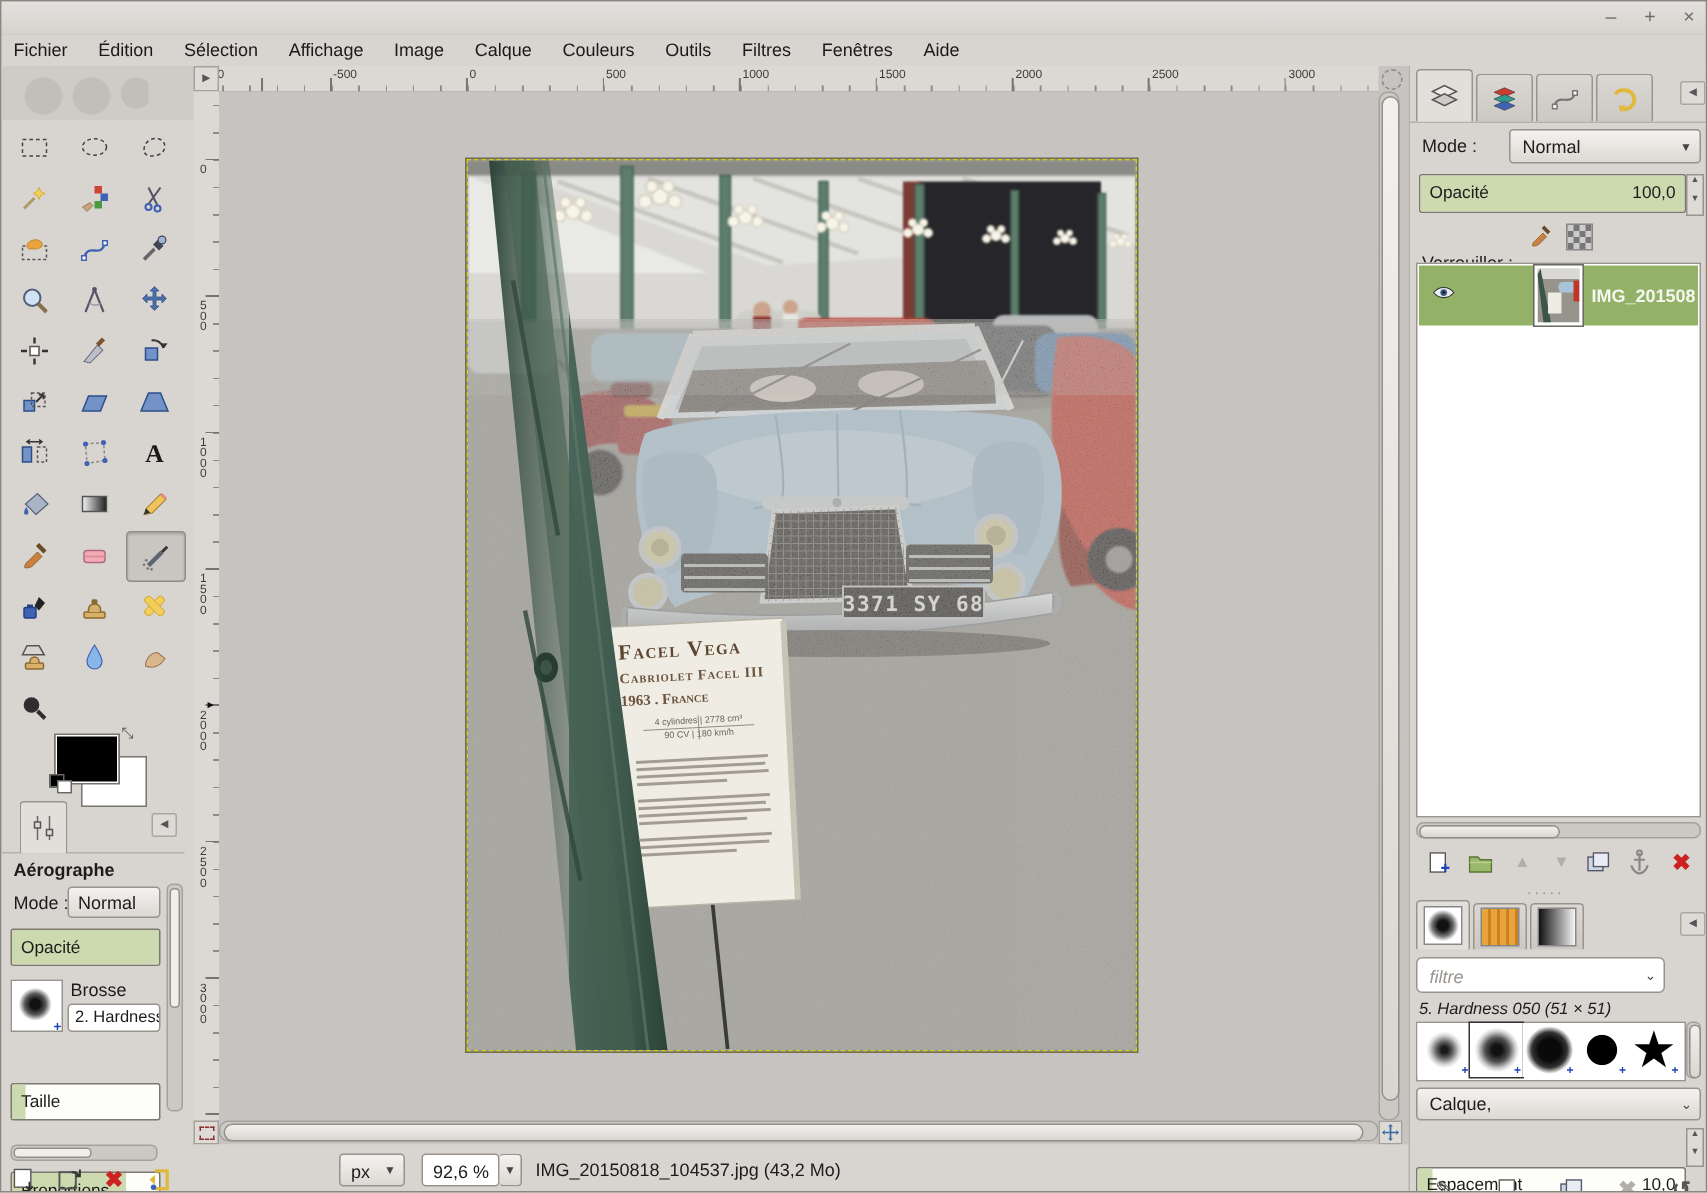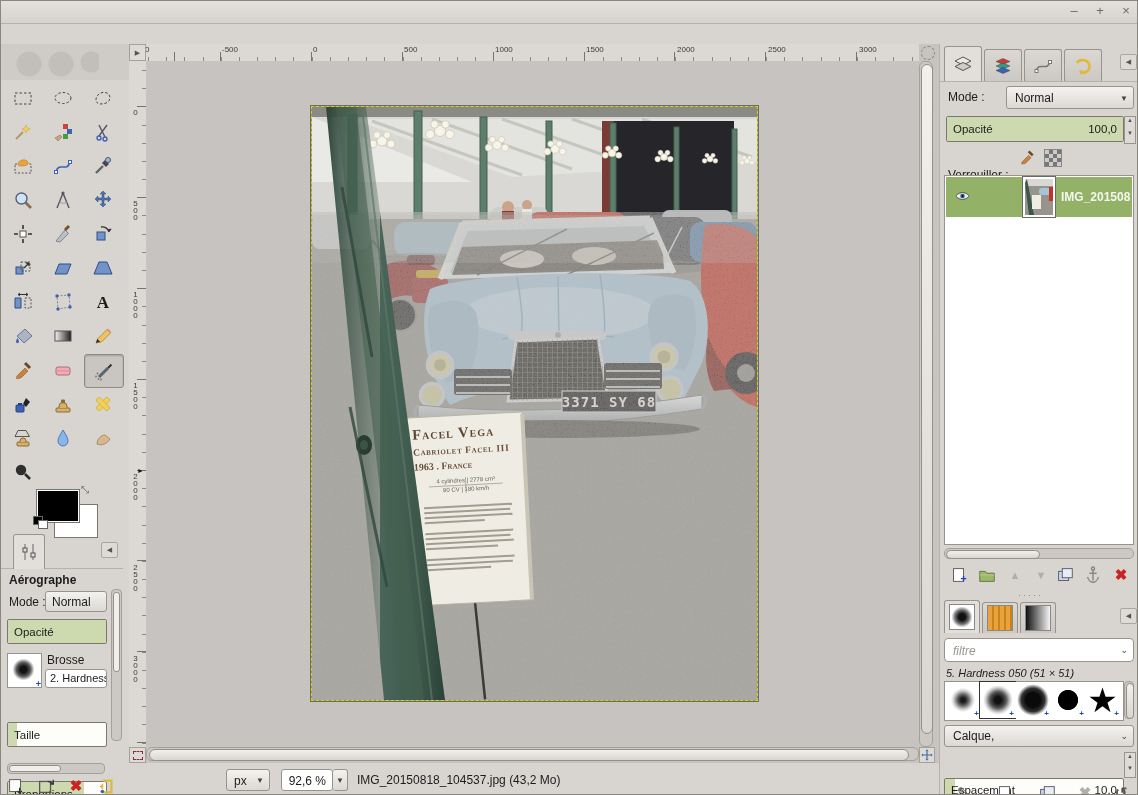--- a/index.html
+++ b/index.html
@@ -306,20 +306,33 @@
 </svg>
 
 <div id="app">
 
   <div class="abs" id="titlebar">
     <span class="winctl" style="right:52px">–</span>
     <span class="winctl" style="right:26px">+</span>
     <span class="winctl" style="right:0">×</span>
   </div>
 
+  <div class="abs" id="menubar">
+    <span class="menu">Fichier</span>
+    <span class="menu">Édition</span>
+    <span class="menu">Sélection</span>
+    <span class="menu">Affichage</span>
+    <span class="menu">Image</span>
+    <span class="menu">Calque</span>
+    <span class="menu">Couleurs</span>
+    <span class="menu">Outils</span>
+    <span class="menu">Filtres</span>
+    <span class="menu">Fenêtres</span>
+    <span class="menu">Aide</span>
+  </div>
 
   <div class="abs" id="toolbox">
     <div class="abs" id="wilber"></div>
     <div class="tool" style="left:3px;top:38px">
         <svg>
           <use href="#s-rsel"></use>
         </svg>
       </div>
     <div class="tool" style="left:43px;top:38px">
         <svg>
@@ -896,21 +909,21 @@
       <span style="width:24px;height:24px;background:#fff radial-gradient(circle,#111 0 20%,rgba(20,20,20,.6) 42%,transparent 62%);border:1px solid #888;display:inline-block"></span>
     </div>
     <div class="dtab" style="left:42px;top:558px;width:36px;height:31px">
       <span style="width:24px;height:24px;background:repeating-linear-gradient(90deg,#e8a33d 0 4px,#c9831e 4px 6px);border:1px solid #888;display:inline-block"></span>
     </div>
     <div class="dtab" style="left:80px;top:558px;width:36px;height:31px">
       <span style="width:24px;height:24px;background:linear-gradient(90deg,#111,#f5f5f5);border:1px solid #888;display:inline-block"></span>
     </div>
     <div class="collapsebtn" style="left:180px;top:564px">◀</div>
 
-    <div class="abs entry" style="left:4px;top:594px;width:190px;height:24px;border-radius:4px">
+    <div class="abs entry" style="left:4px;top:594px;width:166px;height:24px;border-radius:4px">
       <span class="txt ph" style="position:absolute;left:8px;top:5px">filtre</span>
       <span class="ddar" style="font-size:9px">⌄</span>
     </div>
     <div class="abs txt" style="left:6px;top:623px;font-style:italic;font-size:11px">5. Hardness 050 (51 × 51)</div>
 
     <div class="abs" style="left:4px;top:637px;width:178px;height:38px;background:#fff;border:1px solid #98948d;display:flex">
       <div class="bcell">
           <span class="d1"></span>
           <span class="plus">+</span>
         </div>

